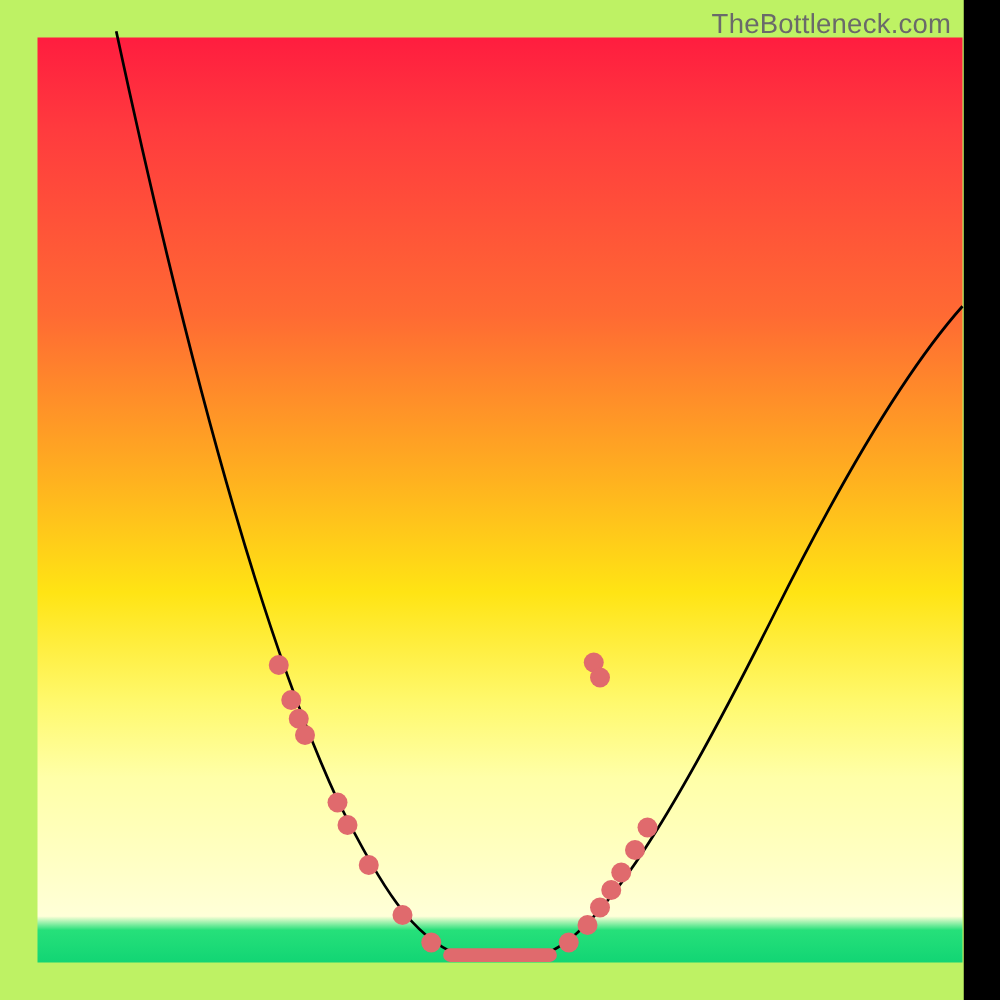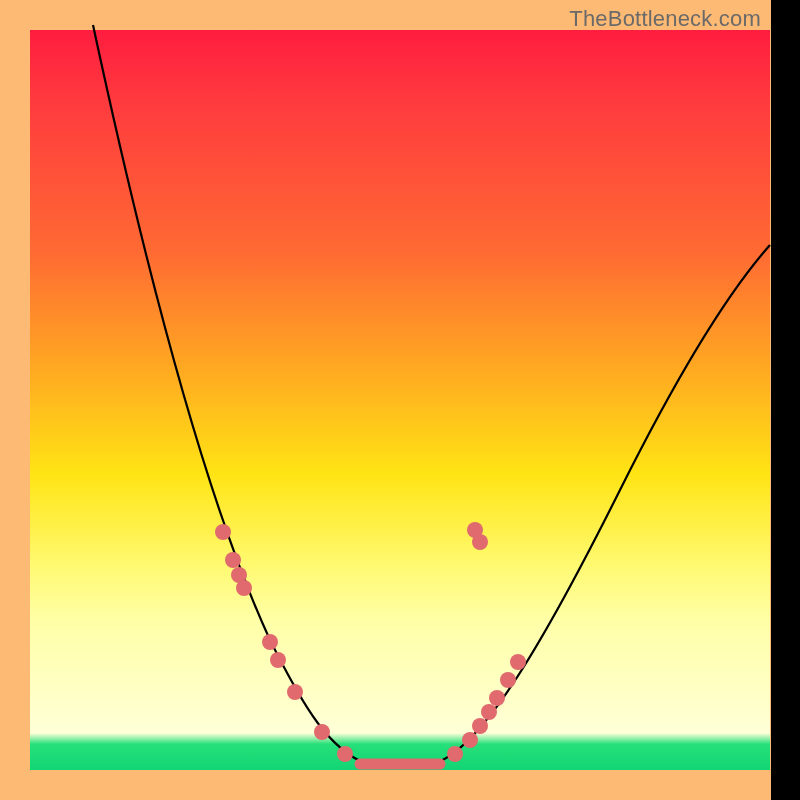--- a/index.html
+++ b/index.html
@@ -10,21 +10,21 @@
     background: #000;
     overflow: hidden;
     font-family: Arial, Helvetica, sans-serif;
   }
   .frame {
     position: absolute;
     left: 0;
     top: 0;
     width: 771px;
     height: 800px;
-    background: #fdba74;
+    background: #bef264;
   }
   .plot {
     position: absolute;
     left: 30px;
     top: 30px;
     width: 740px;
     height: 740px;
     
     background: linear-gradient(
       to bottom,

